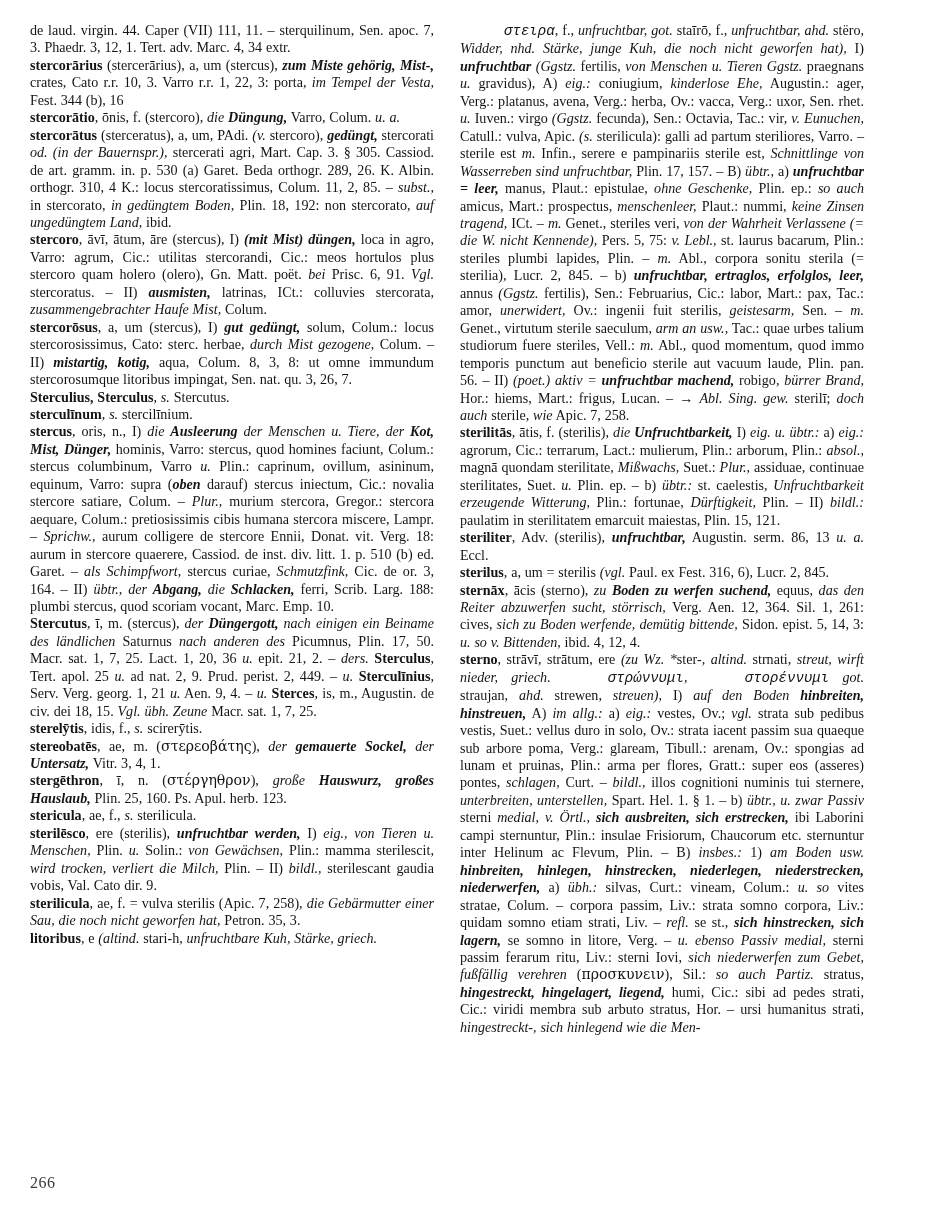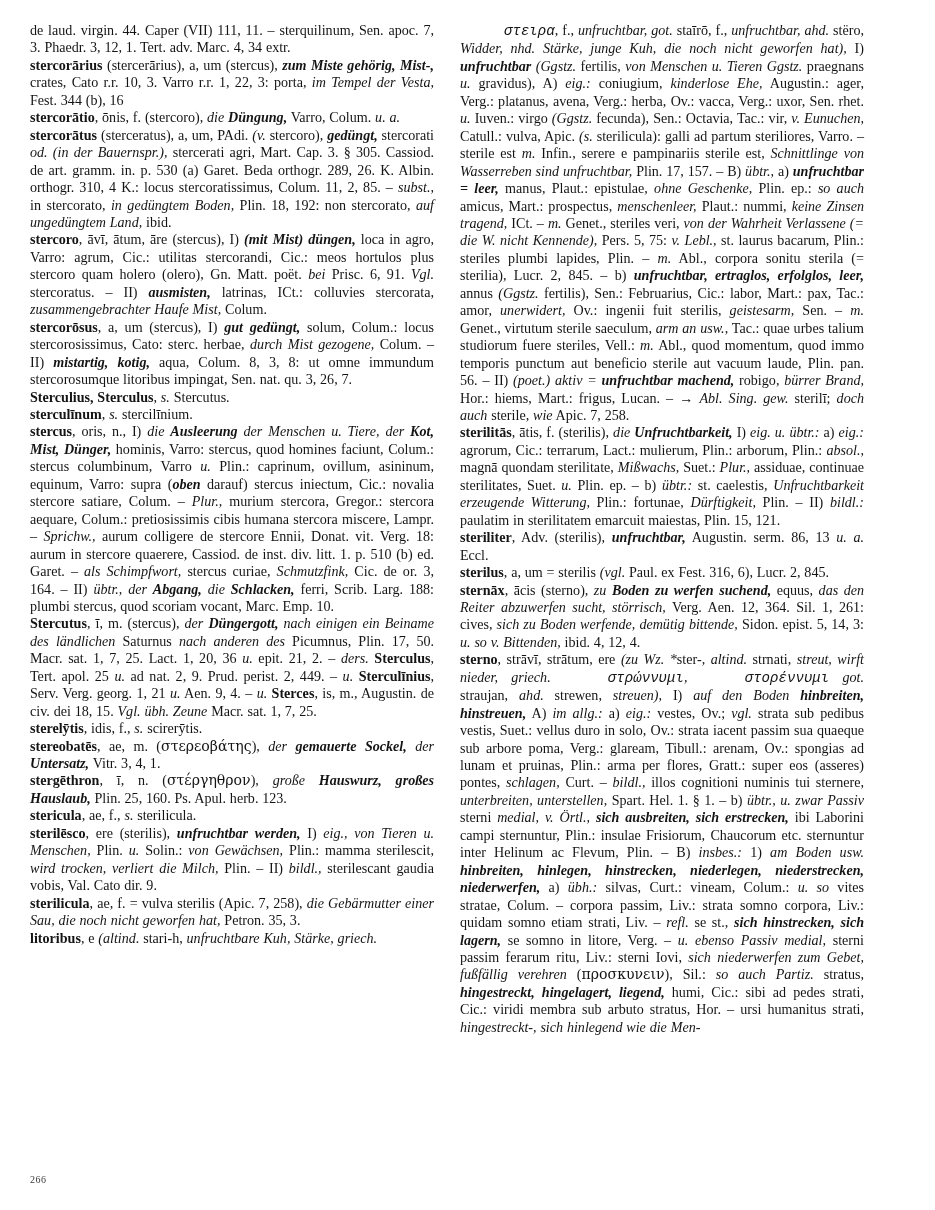--- a/index.html
+++ b/index.html
@@ -48,21 +48,21 @@
   b.bi { font-weight: bold; font-style: italic; }
   
   i.it { font-style: italic; }
   
   .gk { font-family: "DejaVu Serif", serif; font-style: normal; }
   .gki { font-family: Liberation Mono, monospace; font-style: italic; margin-left: 44px; }
   .pagenum {
     position: absolute;
     left: 30px;
     top: 1174px;
-    font-size: 10px;
+    font-size: 16px;
     color: #3a3a3a;
     letter-spacing: 0.5px;
   }
 </style>
 </head>
 <body>
 
 <div id="page">
 
   <div class="columns">

